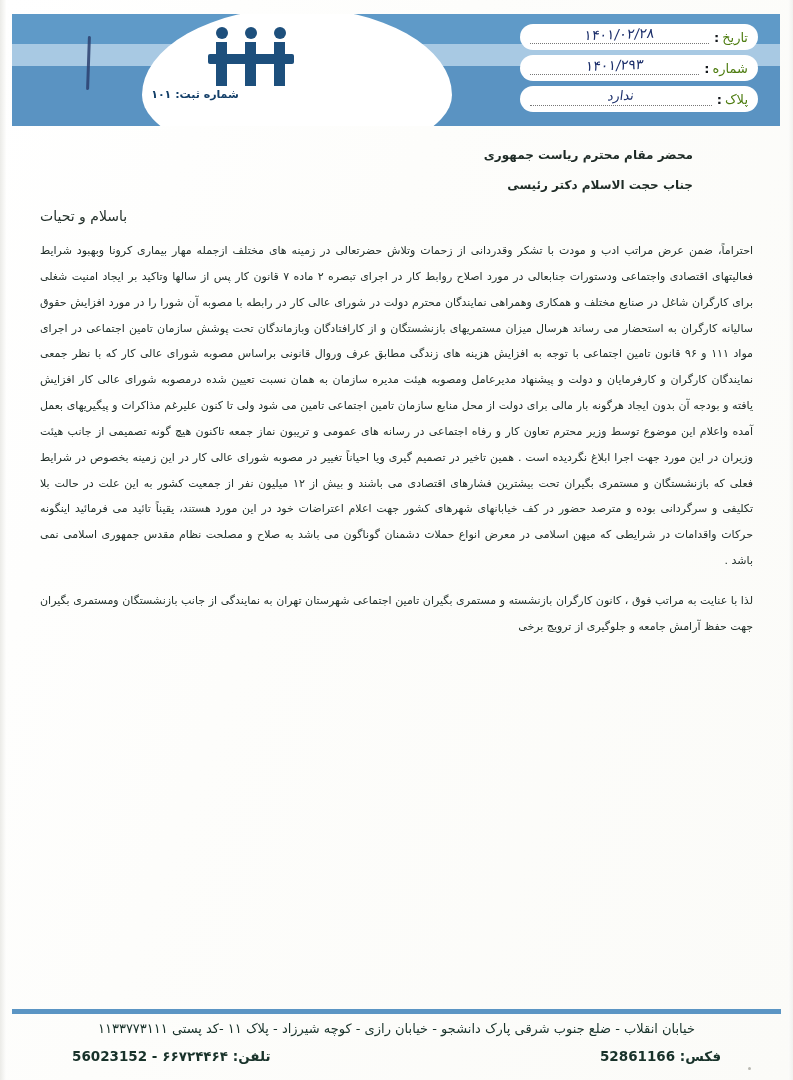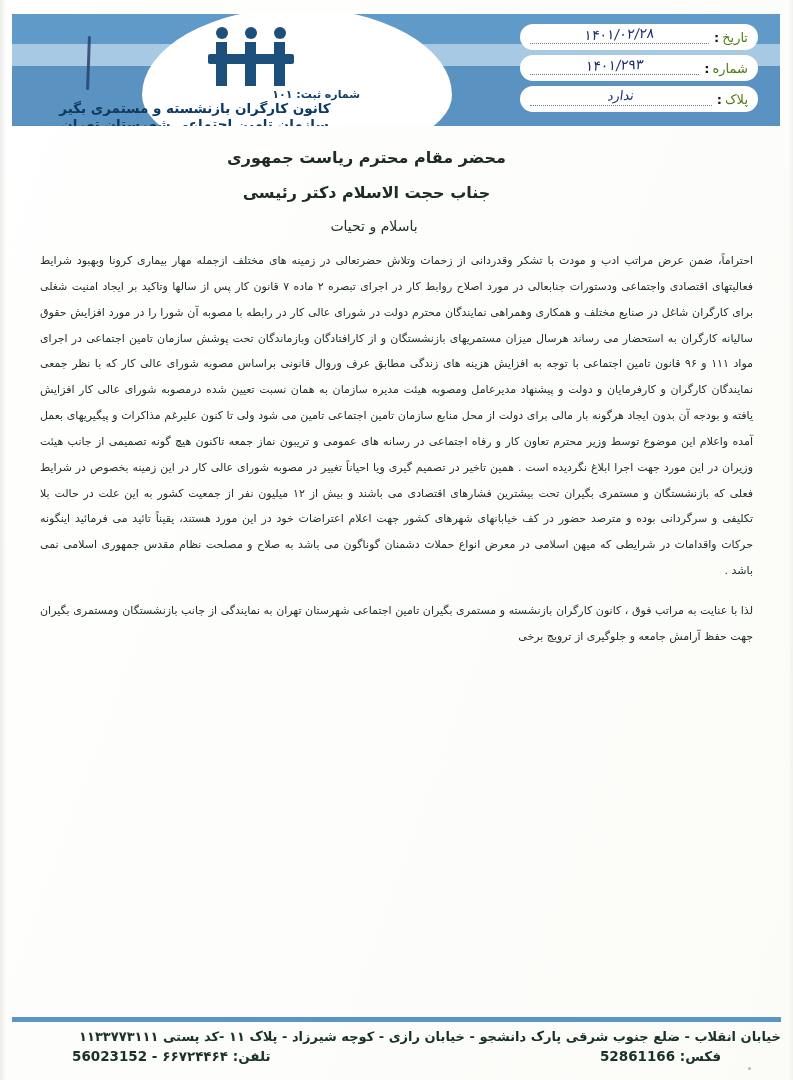--- a/index.html
+++ b/index.html
@@ -174,21 +174,21 @@
     width: 86px;
     height: 10px;
     background: #1d4f7c;
     border-radius: 2px;
   }
   .reg-line {
     position: absolute;
     left: 0;
     top: 74px;
     width: 330px;
-    text-align: right;
+    text-align: center;
     font-size: 11px;
     font-weight: bold;
     color: #123e68;
     direction: rtl;
   }
   .org-lines {
     position: absolute;
     left: 0;
     top: 86px;
     width: 330px;
@@ -220,30 +220,30 @@
     position: absolute;
     left: 40px;
     right: 40px;
     top: 148px;
     direction: rtl;
     text-align: justify;
     color: #23302b;
     font-family: "DejaVu Sans", sans-serif;
   }
   .addressee {
-    text-align: center;
-    font-size: 16px;
+    text-align: right;
+    font-size: 12px;
     font-weight: bold;
     color: #1e2b26;
     margin: 0 0 16px 0;
     padding-right: 60px;
   }
   .addressee.second { }
   .greeting {
-    text-align: center;
+    text-align: left;
     font-size: 14px;
     color: #25322c;
     margin: 0 45px 14px 0;
   }
   .para {
     font-size: 11px;
     line-height: 2.35;
     margin: 0 0 14px 0;
     color: #22302a;
     text-align: justify;
@@ -259,24 +259,25 @@
     bottom: 16px;
     direction: rtl;
   }
   .footer-rule {
     width: 100%;
     height: 5px;
     background: #5b95c4;
     margin-bottom: 7px;
   }
   .footer-address {
+    text-align: center;
     font-size: 13px;
-    font-weight: bold;
+    font-weight: normal;
     color: #18322a;
-    margin-bottom: 4px;
+    margin-bottom: 12px;
     letter-spacing: -.2px;
   }
   .footer-contacts {
     display: flex;
     justify-content: space-between;
     align-items: center;
     padding: 0 60px;
     box-sizing: border-box;
   }
   .contact-item {
@@ -333,24 +334,20 @@
 
     <div class="logo-zone">
       <div class="logo-oval"></div>
       <div class="logo-mark">
         <span class="fig f1"></span>
         <span class="fig f2"></span>
         <span class="fig f3"></span>
         <span class="logo-bar"></span>
       </div>
       <div class="reg-line">شماره ثبت: ۱۰۱</div>
-      <div class="org-lines">
-        <div class="org-line">کانون کارگران بازنشسته و مستمری بگیر</div>
-        <div class="org-line">سازمان تامین اجتماعی شهرستان تهران</div>
-      </div>
     </div>
 
     <div class="pen-stroke" style="left:auto; right:690px;"></div>
   </div>
 
   <div class="doc-body">
     <div class="addressee">محضر مقام محترم ریاست جمهوری</div>
     <div class="addressee second">جناب حجت الاسلام دکتر رئیسی</div>
     <div class="greeting">باسلام و تحیات</div>
     <p class="para">احتراماً، ضمن عرض مراتب ادب و مودت با تشکر وقدردانی از زحمات وتلاش حضرتعالی  در زمینه های مختلف ازجمله مهار بیماری کرونا وبهبود شرایط فعالیتهای اقتصادی واجتماعی ودستورات جنابعالی در مورد اصلاح روابط کار در اجرای تبصره ۲ ماده ۷ قانون کار پس از سالها وتاکید بر ایجاد امنیت شغلی برای کارگران شاغل در صنایع مختلف  و همکاری وهمراهی نمایندگان محترم دولت در شورای عالی کار در رابطه با مصوبه آن شورا را در مورد افزایش حقوق سالیانه کارگران به استحضار می رساند هرسال میزان مستمریهای بازنشستگان و از کارافتادگان وبازماندگان تحت پوشش سازمان تامین اجتماعی در اجرای مواد ۱۱۱ و ۹۶ قانون تامین اجتماعی با توجه به افزایش هزینه های زندگی مطابق عرف وروال قانونی براساس مصوبه شورای عالی کار که با نظر جمعی نمایندگان کارگران و کارفرمایان و دولت و پیشنهاد  مدیرعامل ومصوبه هیئت مدیره سازمان به همان نسبت تعیین شده درمصوبه شورای عالی کار افزایش یافته و بودجه آن بدون ایجاد هرگونه بار مالی برای دولت از محل منابع سازمان تامین اجتماعی تامین می شود ولی تا کنون علیرغم مذاکرات و پیگیریهای بعمل آمده واعلام این موضوع توسط وزیر محترم تعاون کار و رفاه اجتماعی در رسانه های عمومی و تریبون نماز جمعه تاکنون هیچ گونه تصمیمی از جانب هیئت وزیران در این مورد  جهت اجرا ابلاغ نگردیده است . همین تاخیر در تصمیم گیری ویا احیاناً تغییر در مصوبه شورای عالی کار در این زمینه  بخصوص در شرایط فعلی که بازنشستگان و مستمری بگیران تحت بیشترین فشارهای اقتصادی می باشند و بیش از ۱۲ میلیون نفر از جمعیت کشور به این علت  در حالت بلا تکلیفی و سرگردانی بوده و مترصد حضور در کف خیابانهای شهرهای کشور جهت اعلام اعتراضات خود در این مورد هستند، یقیناً تائید می فرمائید اینگونه حرکات واقدامات در شرایطی که میهن اسلامی در معرض انواع حملات دشمنان گوناگون می باشد به صلاح و مصلحت نظام مقدس جمهوری اسلامی نمی باشد .</p>

